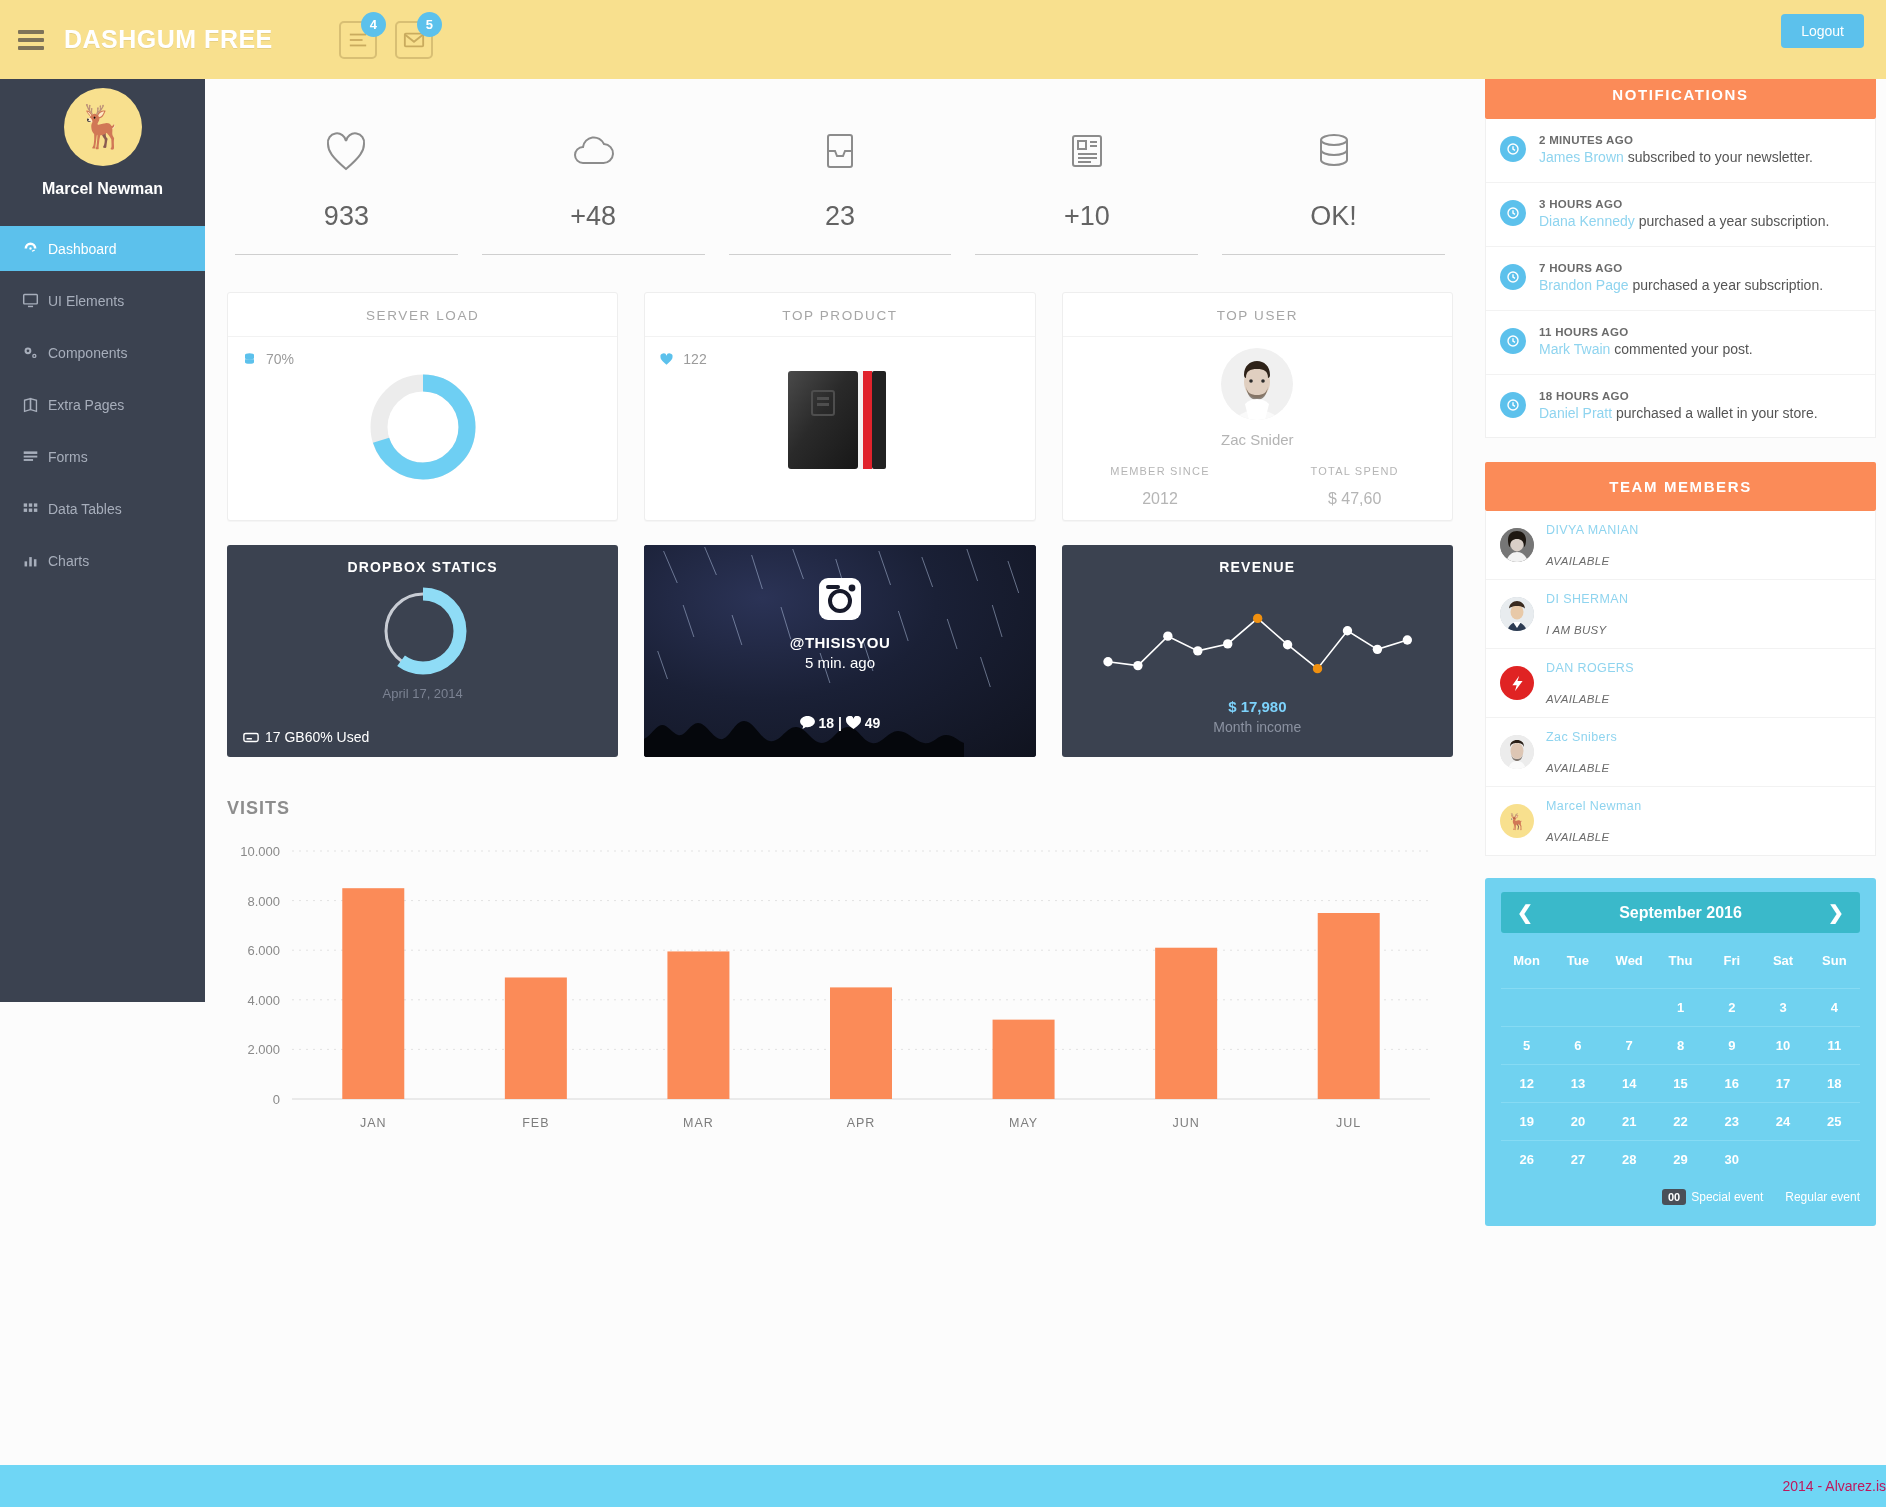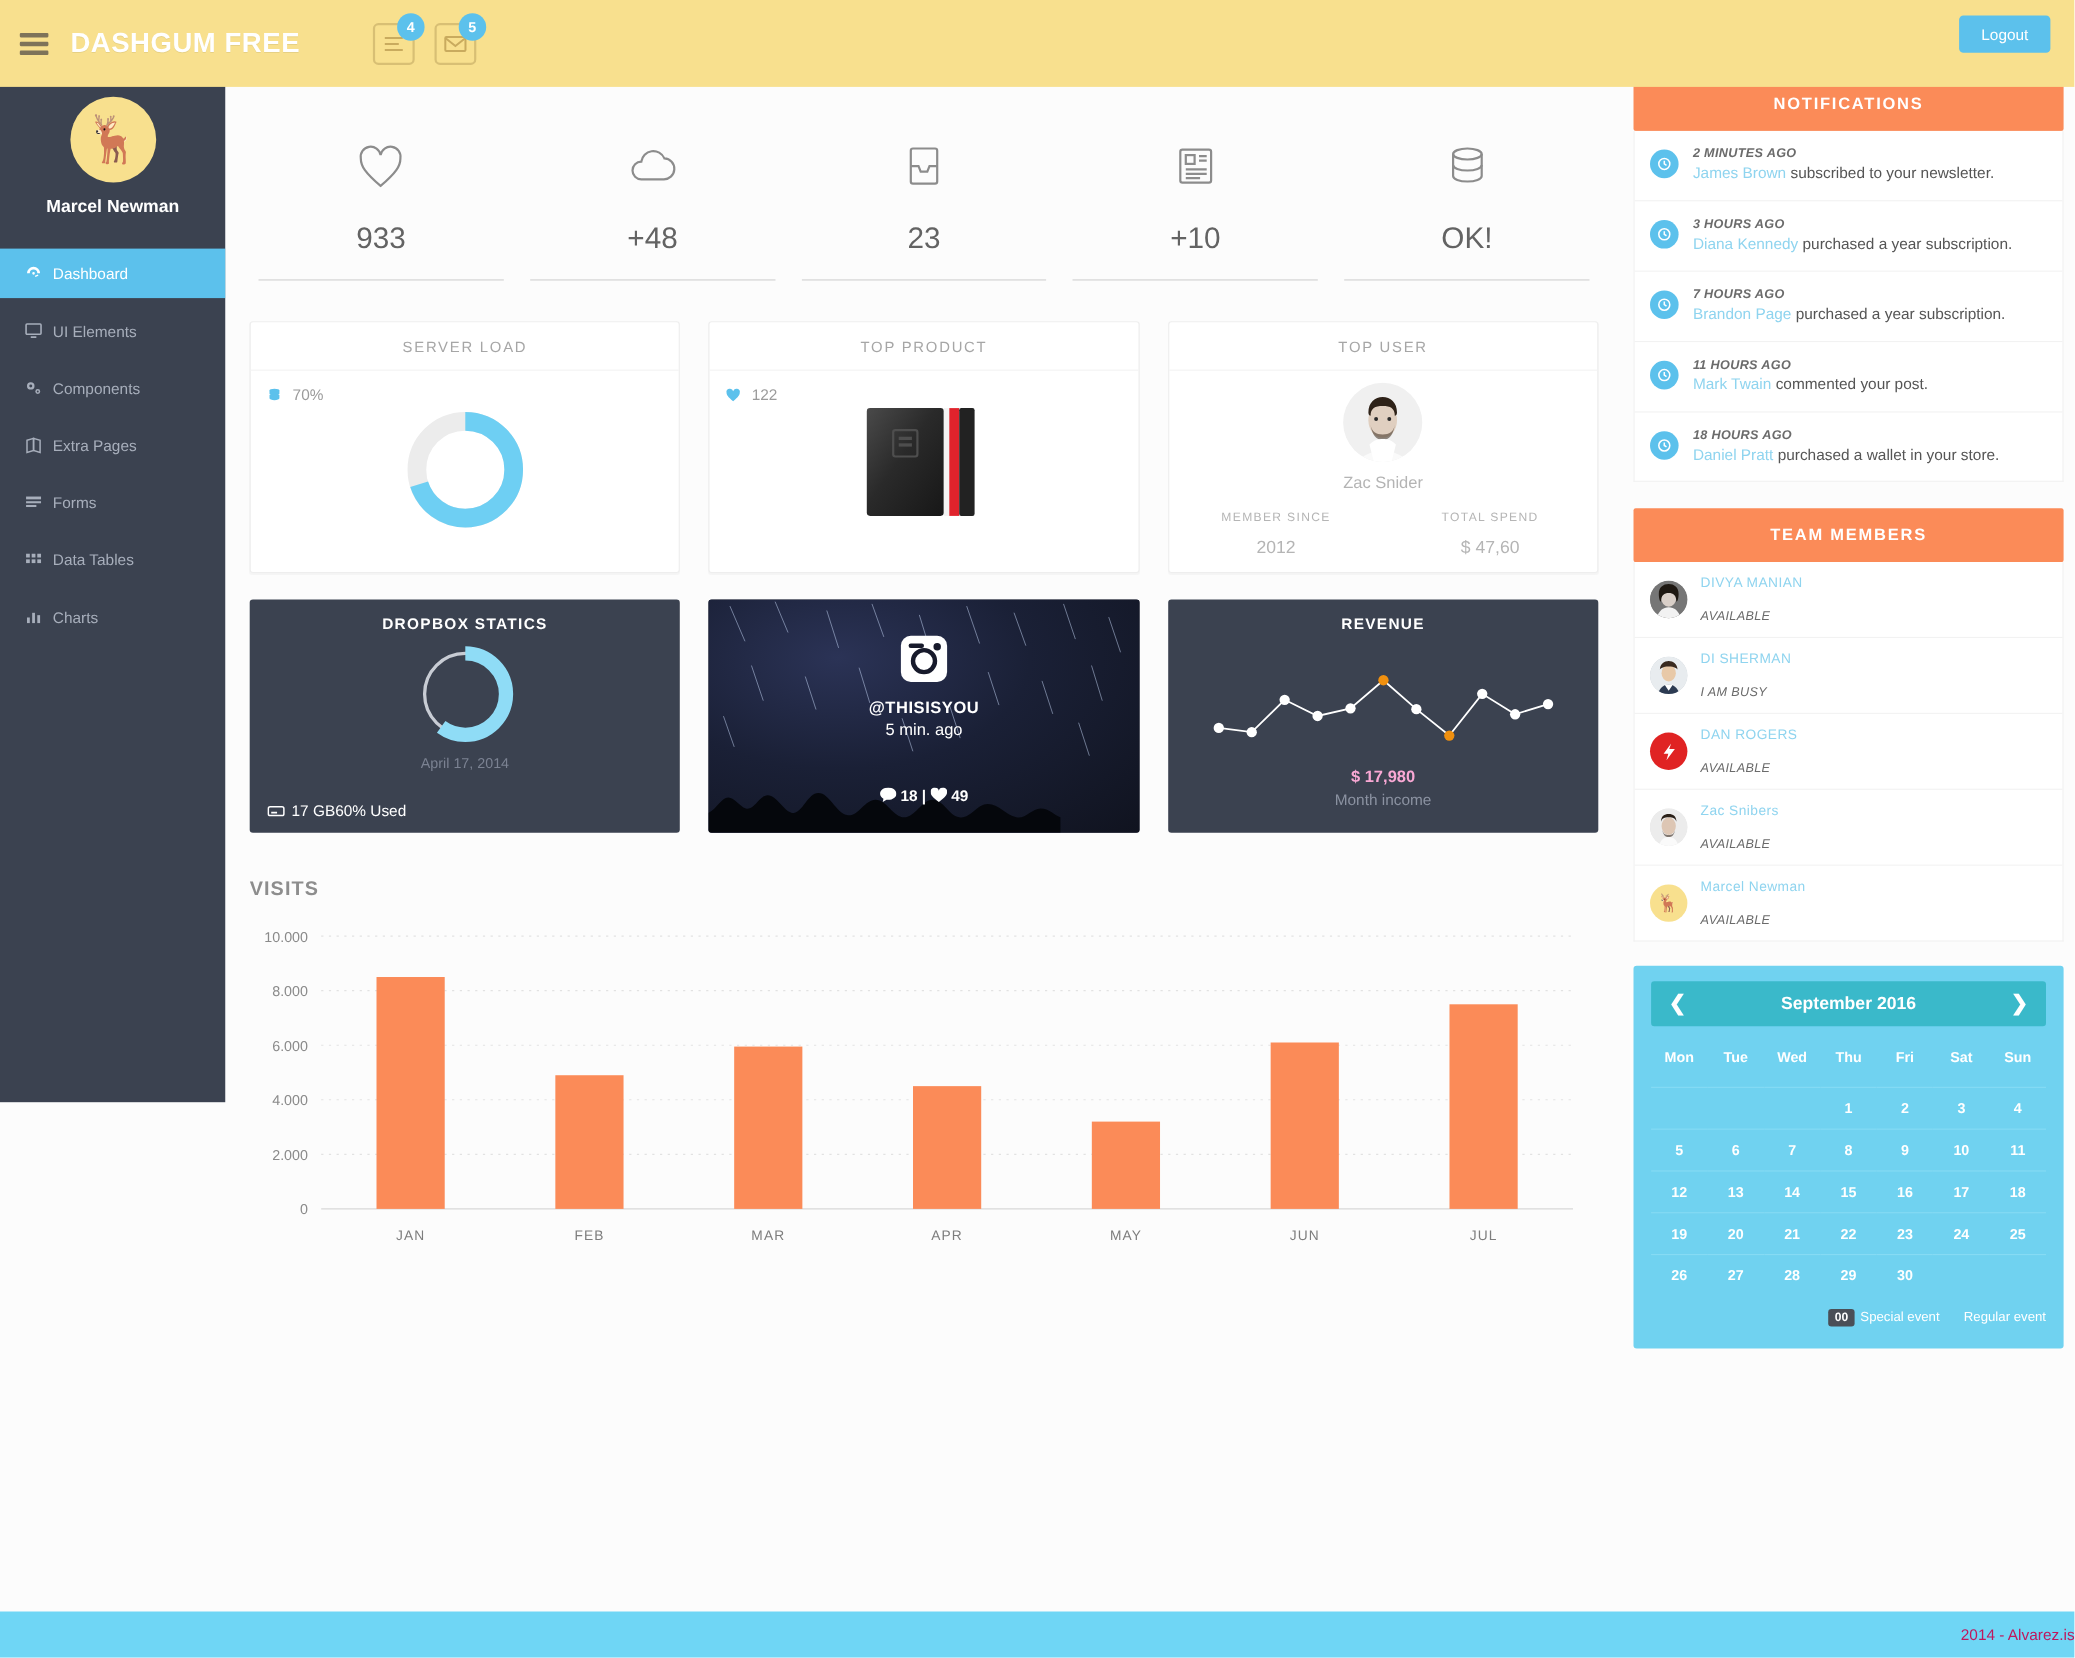--- a/index.html
+++ b/index.html
@@ -114,40 +114,40 @@
   .insta { background: #171a2b; position: relative; }
   .sky { position: absolute; inset: 0; background:
       radial-gradient(ellipse at 30% 25%, #2b3356 0%, #1a2036 45%, #10131f 100%); }
   .trees { position: absolute; bottom: 0; left: 0; right: 0; height: 62px; }
   .insta-center { position: absolute; top: 32px; left: 0; right: 0; text-align: center; color: #fff; }
   .insta-logo { width: 44px; height: 44px; margin: 0 auto; }
   .insta-user { font-size: 15px; font-weight: bold; margin-top: 9px; letter-spacing: .5px; }
   .insta-time { font-size: 15px; margin-top: 3px; }
   .insta-meta { position: absolute; bottom: 26px; left: 0; right: 0; text-align: center; color: #fff; font-size: 14px; font-weight: bold; }
 
-  .rev-amount { position: absolute; bottom: 42px; left: 0; right: 0; text-align: center; color: #f9a8d4; font-size: 15px; font-weight: bold; }
+  .rev-amount { position: absolute; bottom: 42px; left: 0; right: 0; text-align: center; color: #7dd3fc; font-size: 15px; font-weight: bold; }
   .rev-sub { position: absolute; bottom: 22px; left: 0; right: 0; text-align: center; color: #8b92a1; font-size: 14px; }
 
   .visits-title { color: #8d8d8d; font-size: 18px; font-weight: bold; letter-spacing: 1px; padding: 36px 0 0 22px; }
   .chart-area { position: relative; margin: 22px 22px 0 22px; height: 300px; }
 
   
   .right { position: absolute; top: 62px; left: 1475px; width: 411px; height: 1413px; background: #fcfcfc; padding: 8px 10px 0 10px; }
   .panel-head {
     background: #fb8b58; color: #fff; text-align: center; font-size: 15px; font-weight: bold;
     letter-spacing: 1.6px; padding: 16px 0; border-radius: 2px;
   }
   .notif-list { background: #fff; border: 1px solid #f0f0f0; border-top: none; }
   .notif {
     display: flex; gap: 13px; padding: 15px 14px; border-bottom: 1px solid #f2f2f2; cursor: pointer;
   }
   .notif:last-child { border-bottom: none; }
   .notif-ico { flex: 0 0 26px; width: 26px; height: 26px; border-radius: 50%; background: #5cc1ec; display: flex; align-items: center; justify-content: center; margin-top: 2px; }
   .notif-ico svg { width: 14px; height: 14px; }
-  .notif-time { font-size: 11.5px; color: #6b6b6b; font-style: italic; font-weight: bold; letter-spacing: .3px; }
+  .notif-time { font-size: 11.5px; color: #6b6b6b; font-weight: bold; letter-spacing: .3px; }
   .notif-text { font-size: 14px; color: #555; line-height: 1.35; margin-top: 2px; }
   .notif-text .who { color: #8fd4ef; }
 
   .team-list { background: #fff; border: 1px solid #f0f0f0; border-top: none; }
   .team {
     display: flex; align-items: center; gap: 12px; padding: 12px 14px;
     border-bottom: 1px solid #f2f2f2; cursor: pointer;
   }
   .team:last-child { border-bottom: none; }
   .team-av { width: 34px; height: 34px; border-radius: 50%; overflow: hidden; flex: 0 0 34px;

